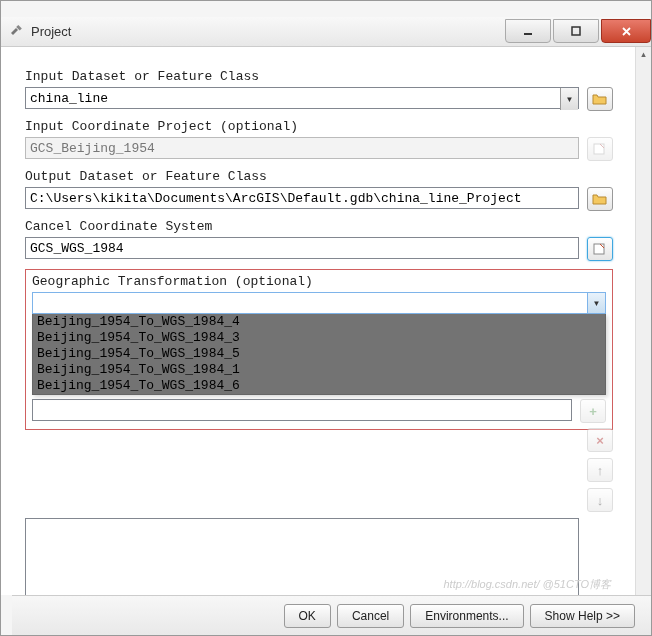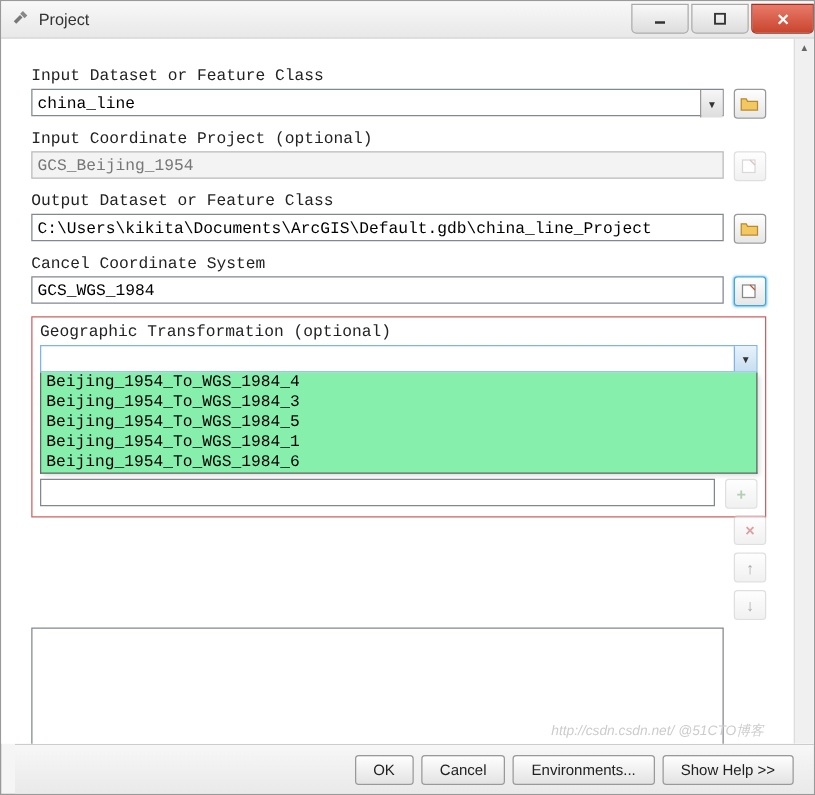--- a/index.html
+++ b/index.html
@@ -20,20 +20,21 @@
       flex-direction: column;
     }
     .titlebar {
       height: 30px;
       background: linear-gradient(#f8f8f8, #e8e8e8);
       border-bottom: 1px solid #ccc;
       display: flex;
       align-items: center;
       justify-content: space-between;
       padding: 0 0 0 8px;
+      margin-top: 16px;
     }
     .title-left {
       display: flex;
       align-items: center;
       gap: 6px;
     }
     .title-text {
       font-size: 13px;
       color: #333;
     }
@@ -179,21 +180,21 @@
       border-left: 1px solid #7eb4ea;
       display: flex;
       align-items: center;
       justify-content: center;
       font-size: 8px;
       color: #333;
     }
     .dropdown-list {
       border: 1px solid #666;
       border-top: none;
-      background: #86efac;
+      background: #737373;
       font-family: "Courier New", monospace;
       font-size: 13px;
       box-shadow: 2px 2px 4px rgba(0,0,0,0.15);
     }
     .dropdown-list .item {
       padding: 0 4px;
       line-height: 16px;
     }
     .list-area {
       margin-top: 4px;
@@ -386,21 +387,21 @@
           </div>
         </div>
       </div>
 
       <div style="display:flex;gap:8px;">
         <div class="large-listbox"></div>
         <div style="width:26px;"></div>
       </div>
 
     </div>
-    <div class="watermark">http://csdn.csdn.net/   @51CTO博客</div>
+    <div class="watermark">http://blog.csdn.net/   @51CTO博客</div>
   </div>
 
   <div class="bottom-bar">
     <button class="btn">OK</button>
     <button class="btn">Cancel</button>
     <button class="btn">Environments...</button>
     <button class="btn">Show Help &gt;&gt;</button>
   </div>
 
 </div>

